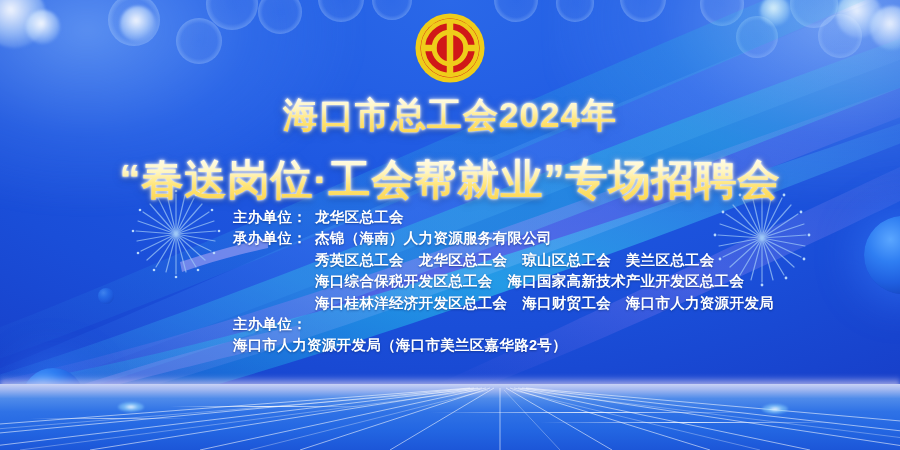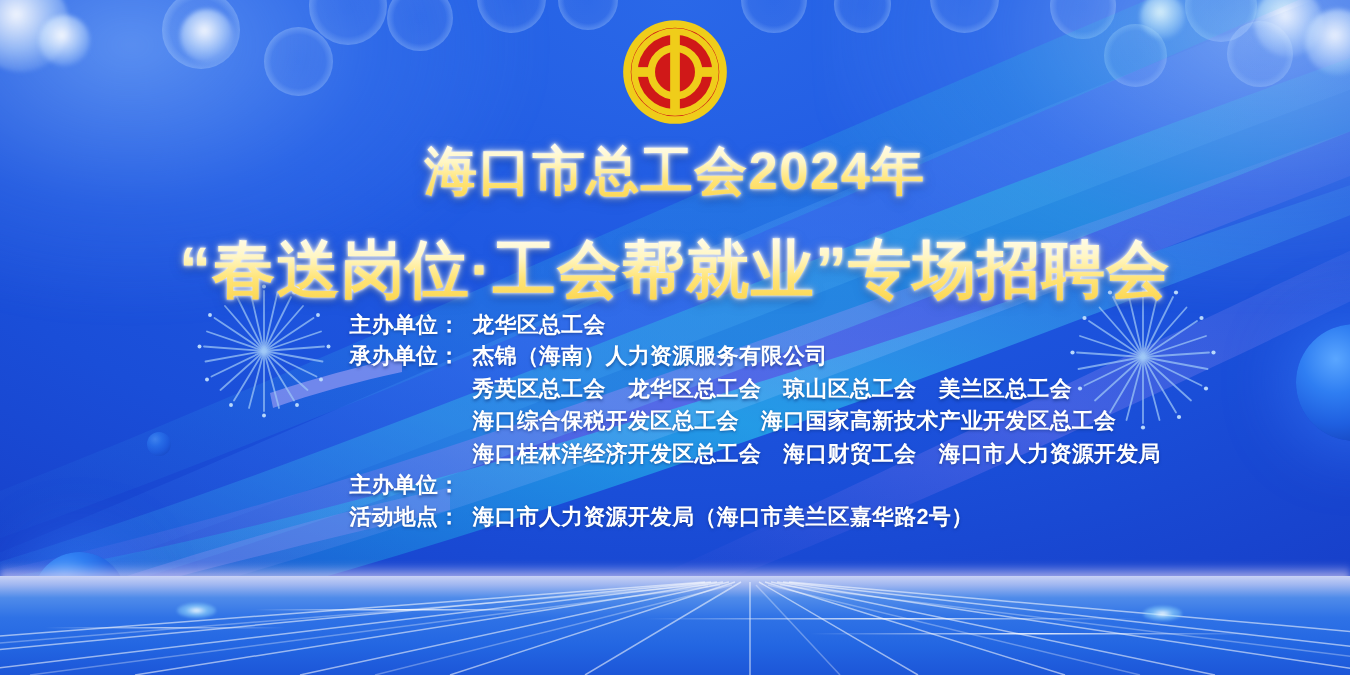--- a/index.html
+++ b/index.html
@@ -354,20 +354,19 @@
         <div class="info-row indent">
           <span class="val" data-bind="poster.info.rows.4.value">海口综合保税开发区总工会　海口国家高新技术产业开发区总工会</span>
         </div>
         <div class="info-row indent">
           <span class="val" data-bind="poster.info.rows.5.value">海口桂林洋经济开发区总工会　海口财贸工会　海口市人力资源开发局</span>
         </div>
         <div class="info-row">
           <span class="lbl" data-bind="poster.info.rows.6.label">主办单位：</span>
         </div>
         <div class="info-row">
-          <span class="lbl" data-bind="poster.info.rows.7.label">活动地点：</span>
           <span class="val" data-bind="poster.info.rows.7.value">海口市人力资源开发局（海口市美兰区嘉华路2号）</span>
         </div>
       </div>
     </div>
 
   </div>
 </div>
 
 </body></html>

